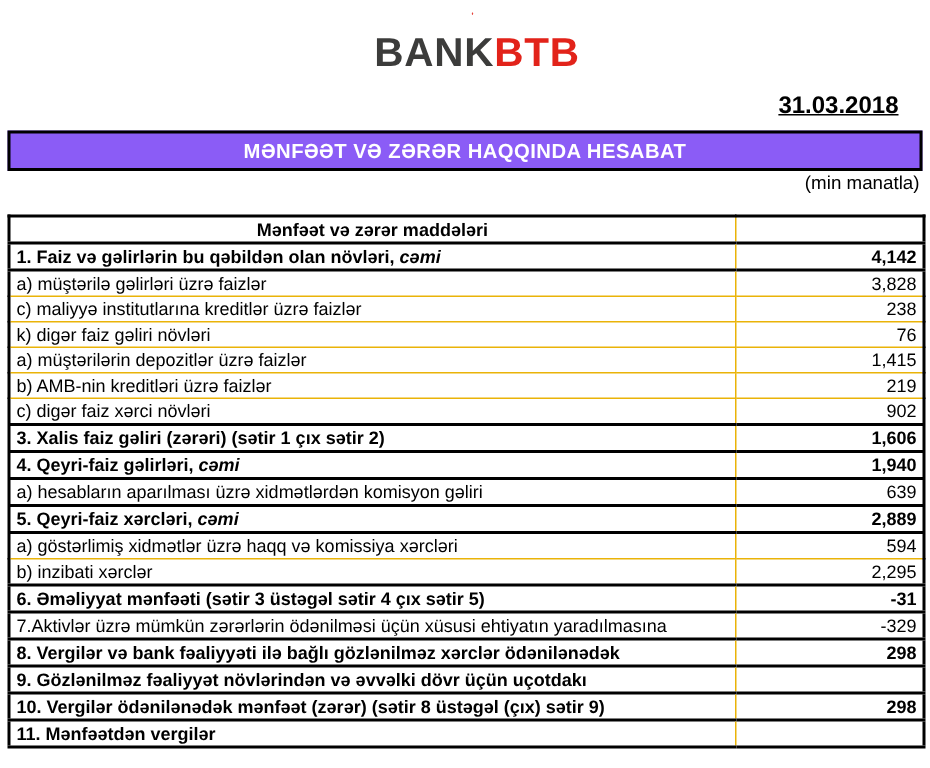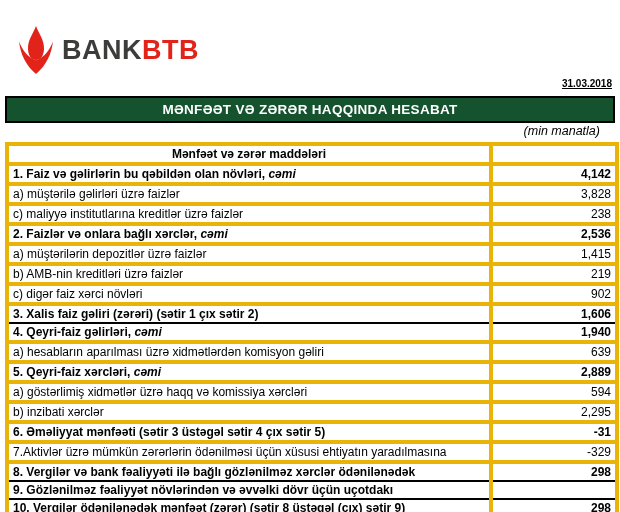--- a/index.html
+++ b/index.html
@@ -4,53 +4,53 @@
 <style>
   html,body{margin:0;padding:0;}
   body{
     width:620px;height:512px;
     background:#ffffff;color:#000;
     font-family:"Liberation Sans", sans-serif;
     overflow:hidden;
   }
   .logo-row{
     display:flex;align-items:center;
-    padding:24px 0 0 16px;height:52px;
+    padding:8px 0 0 16px;height:52px;flex-direction:column;
   }
   .flame{width:40px;height:50px;margin-right:6px;}
   .logo-text{font-size:27px;font-weight:600;letter-spacing:.5px;line-height:50px;}
   .logo-bank{color:#3c3c3b;}
   .logo-btb{color:#e2231a;}
   .date-row{
-    text-align:right;padding-right:8px;margin-top:2px;
-    font-size:10px;font-weight:bold;
+    text-align:right;padding-right:21px;margin-top:2px;
+    font-size:16px;font-weight:bold;
   }
   .date-row span{text-decoration:underline;}
   .banner{
     margin:7px 5px 0 5px;
-    background:#14532d;
+    background:#8b5cf6;
     border:2px solid #000;
     height:23px;
     display:flex;align-items:center;justify-content:center;
   }
   .banner span{
     color:#fff;font-weight:bold;font-size:13.5px;letter-spacing:.3px;
   }
   .unit-note{
-    text-align:right;padding-right:20px;
-    font-style:italic;font-size:12.5px;
-    margin:1px 0 4px 0;
+    text-align:right;padding-right:7px;
+    font-size:12.5px;
+    margin:1px 0 14px 0;
   }
   table.pl{
     width:610px;margin:0 5px;
     border-collapse:collapse;table-layout:fixed;
     border:2px solid #000;
   }
   table.pl td,table.pl th{
-    border:4px solid #eab308;
+    border:1px solid #eab308;
     font-size:12px;line-height:13px;
     padding:1px 4px;height:14px;
     overflow:hidden;white-space:nowrap;
   }
   col.c-label{width:484px;}
   col.c-value{width:126px;}
   th.items-header{font-weight:bold;text-align:center;border-bottom:2px solid #000;}
   td.val{text-align:right;}
   tr.bold td{font-weight:bold;border-top:2px solid #000;border-bottom:2px solid #000;}
   tr.bold td .it{font-style:italic;}
@@ -96,25 +96,25 @@
   <tr>
     <td class="lbl"><span class="lbl-main">a) müştərilə gəlirləri üzrə faizlər</span><span class="it lbl-it"></span></td>
     <td class="val">3,828</td>
   </tr>
 
   <tr>
     <td class="lbl"><span class="lbl-main">c) maliyyə institutlarına kreditlər üzrə faizlər</span><span class="it lbl-it"></span></td>
     <td class="val">238</td>
   </tr>
 
+  <tr>
+    <td class="lbl"><span class="lbl-main">k) digər faiz gəliri növləri</span><span class="it lbl-it"></span></td>
+    <td class="val">76</td>
+  </tr>
 
-  <tr class="bold">
-    <td class="lbl"><span class="lbl-main">2. Faizlər və onlara bağlı xərclər, </span><span class="it lbl-it">cəmi</span></td>
-    <td class="val">2,536</td>
-  </tr>
 
   <tr>
     <td class="lbl"><span class="lbl-main">a) müştərilərin depozitlər üzrə faizlər</span><span class="it lbl-it"></span></td>
     <td class="val">1,415</td>
   </tr>
 
   <tr>
     <td class="lbl"><span class="lbl-main">b) AMB-nin kreditləri üzrə faizlər</span><span class="it lbl-it"></span></td>
     <td class="val">219</td>
   </tr>

